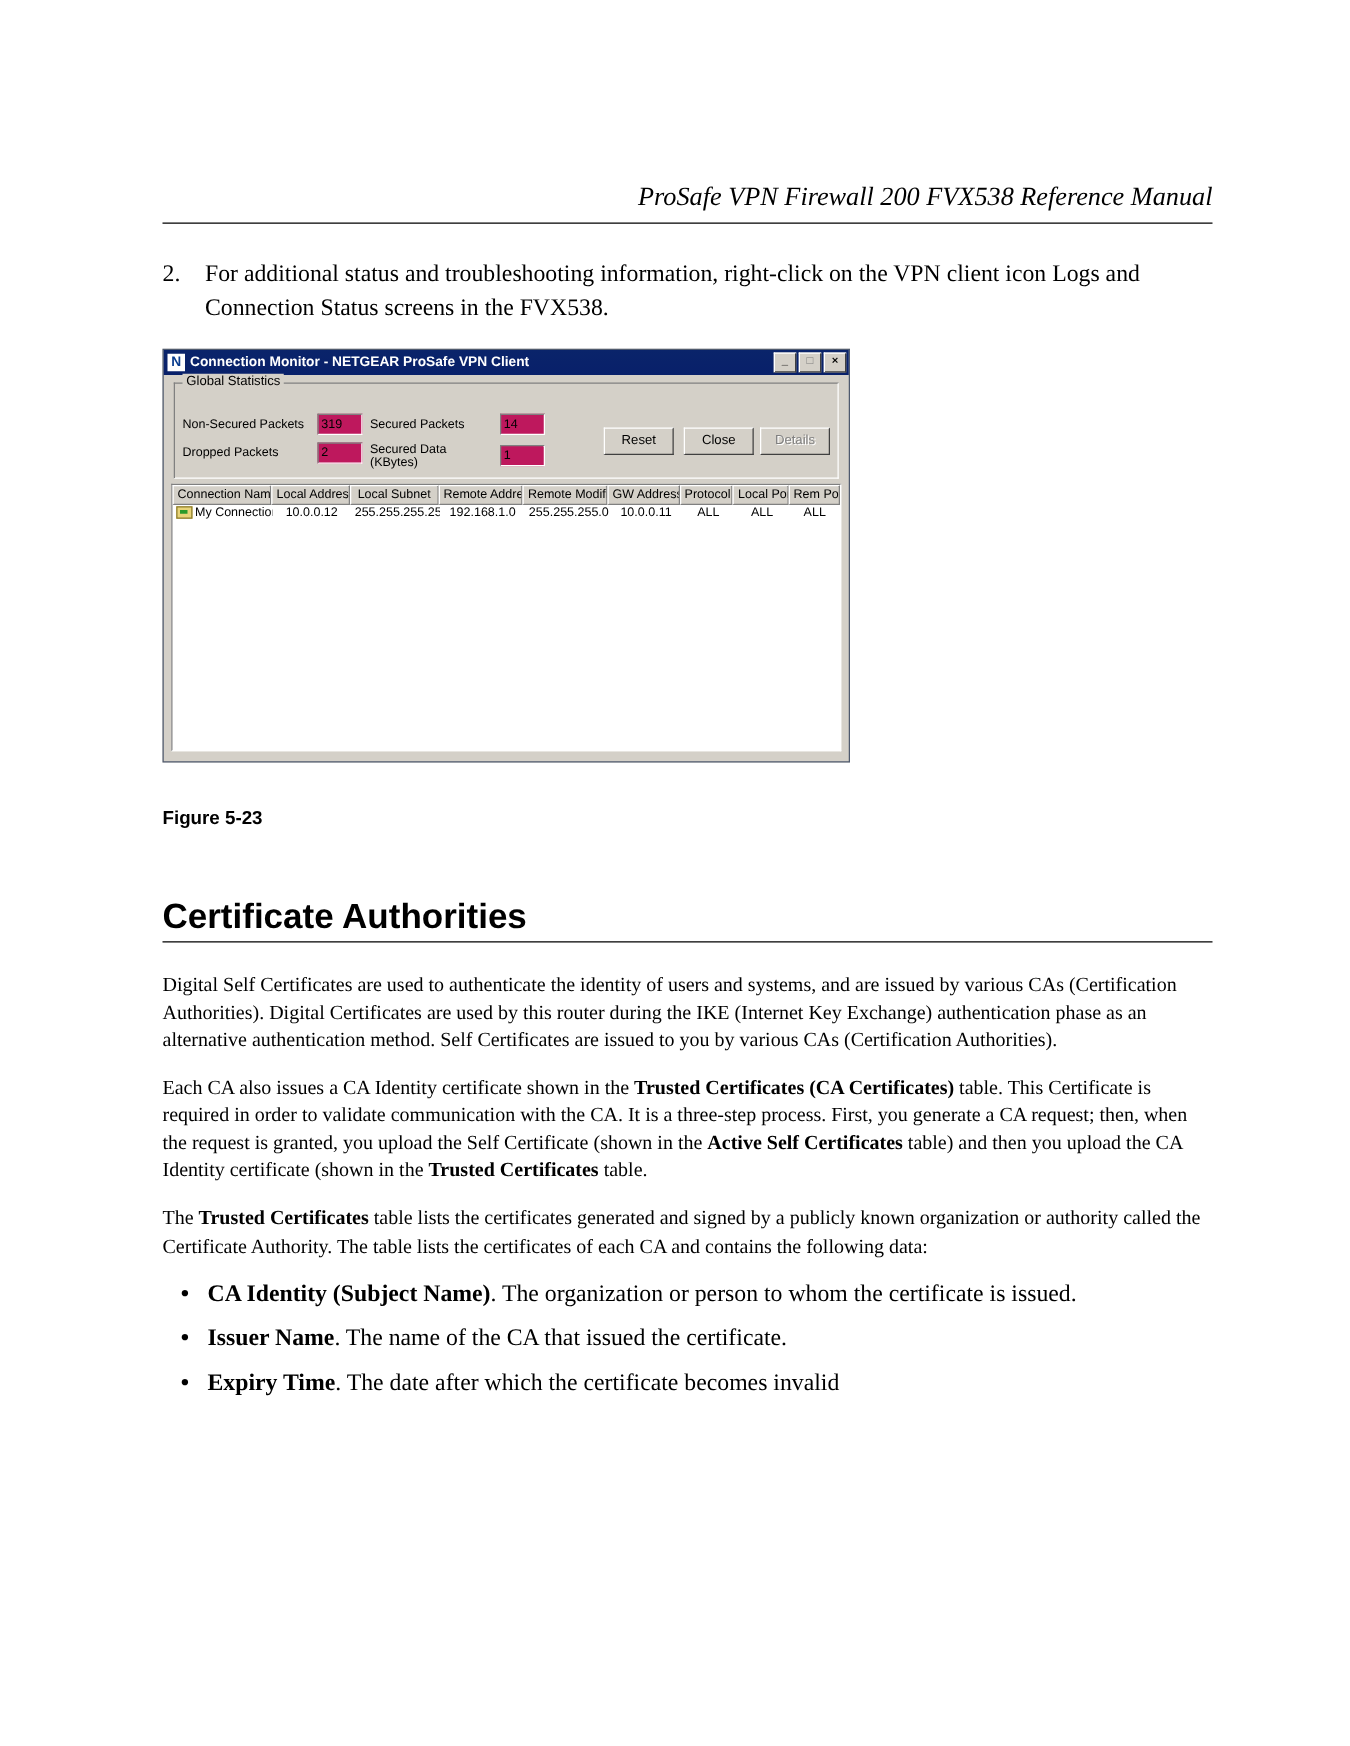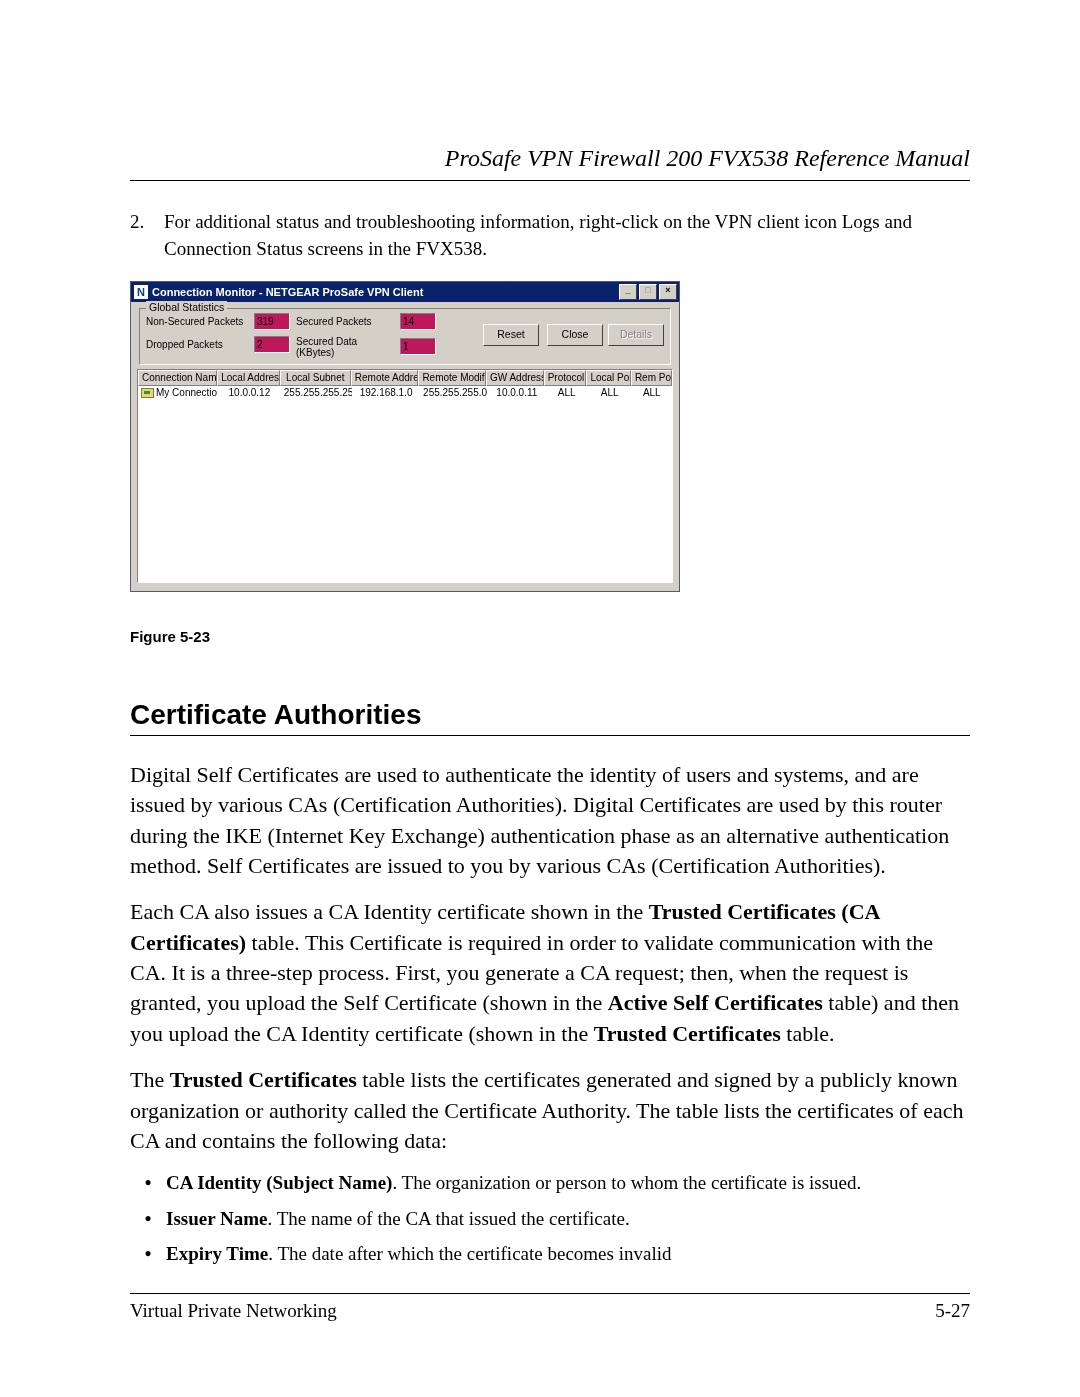--- a/index.html
+++ b/index.html
@@ -8,21 +8,21 @@
     font-family: "Times New Roman", Times, serif;
     color: #000;
     width: 1080px;
   }
   .page {
     padding: 145px 110px 60px 130px;
   }
   .doc-header {
     text-align: right;
     font-style: italic;
-    font-size: 24px;
+    font-size: 21px;
     padding-bottom: 8px;
     margin-bottom: 28px;
     border-bottom: 1.4px solid #000;
   }
   .step-row {
     display: flex;
     font-size: 19px;
     line-height: 1.42;
     margin-bottom: 18px;
   }
@@ -74,21 +74,21 @@
     font-weight: bold;
   }
   .win-btn.dim { color: #808080; }
 
   .stats-group {
     margin: 6px 8px 4px 8px;
     border: 1px solid #808080;
     border-right-color: #fff;
     border-bottom-color: #fff;
     position: relative;
-    padding: 4px 6px 6px 6px;
+    padding: 24px 6px 6px 6px;
     display: flex;
     align-items: center;
     gap: 0;
   }
   .stats-legend {
     position: absolute;
     top: -8px; left: 6px;
     background: #d4d0c8;
     font-size: 10.5px;
     padding: 0 3px;
@@ -186,21 +186,21 @@
   .section-title {
     font-family: Arial, Helvetica, sans-serif;
     font-weight: bold;
     font-size: 28px;
     margin-top: 54px;
     padding-bottom: 4px;
     border-bottom: 1.4px solid #000;
   }
 
   .body-p {
-    font-size: 22px;
+    font-size: 16px;
     line-height: 1.38;
     margin-top: 24px;
   }
   .body-p + .body-p { margin-top: 16px; }
 
   ul.bullets {
     list-style: none;
     padding: 0;
     margin: 12px 0 0 0;
   }
@@ -337,18 +337,14 @@
     <li>
         <span class="dot">•</span>
         <span><b>Issuer Name</b><span>. The name of the CA that issued the certificate.</span></span>
       </li>
     <li>
         <span class="dot">•</span>
         <span><b>Expiry Time</b><span>. The date after which the certificate becomes invalid</span></span>
       </li>
   </ul>
 
-  <div class="footer">
-    <span>Virtual Private Networking</span>
-    <span>5-27</span>
-  </div>
 
 </div>
 
 </body></html>

